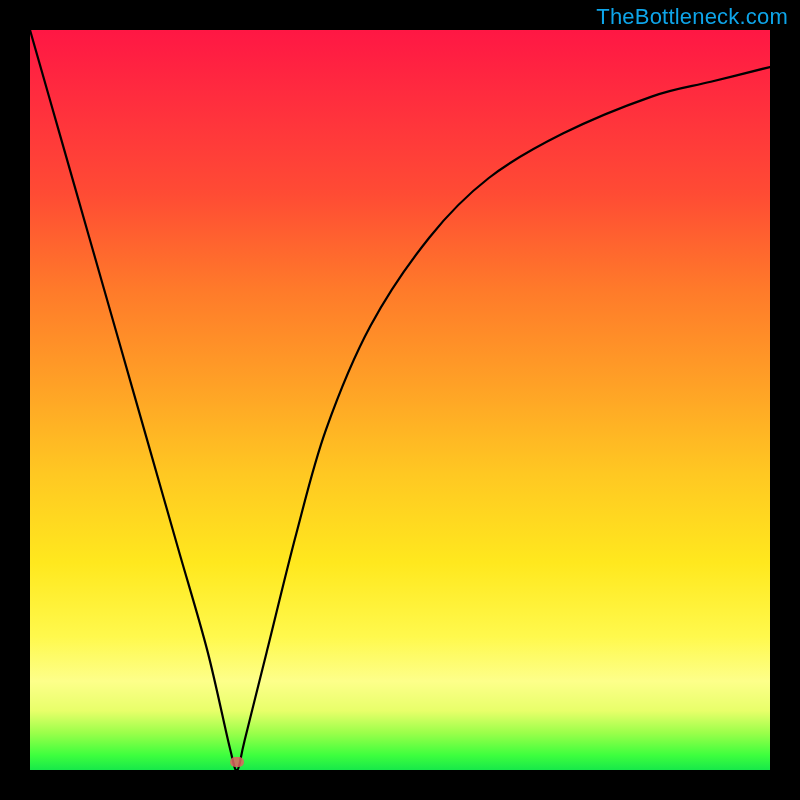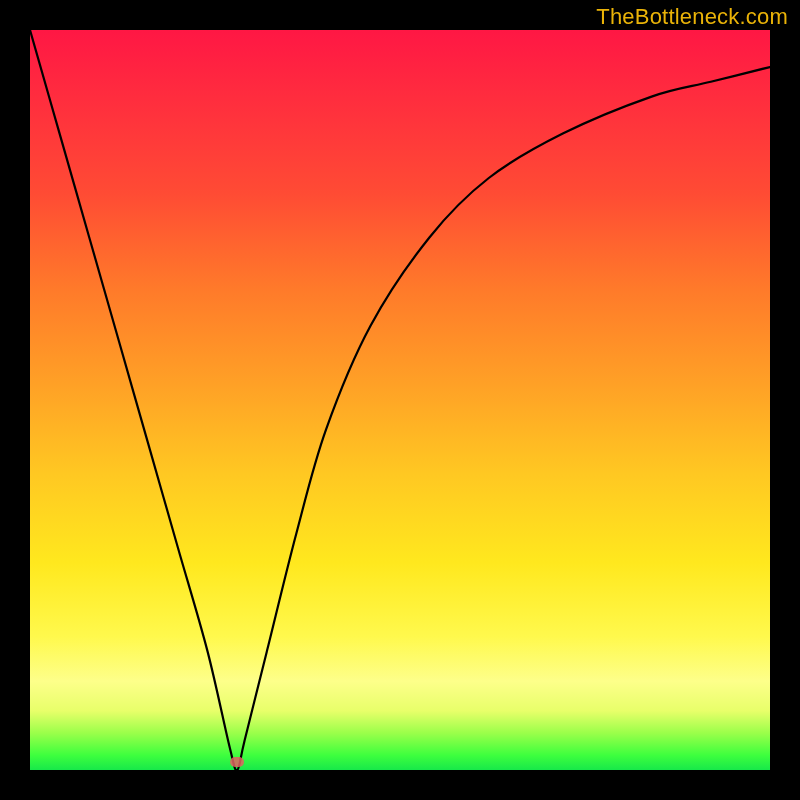--- a/index.html
+++ b/index.html
@@ -55,21 +55,21 @@
     border-radius: 6px;
     background: #e06262;
     opacity: 0.85;
     transform: translate(-50%, -50%);
     pointer-events: none;
   }
   .watermark {
     position: absolute;
     top: 4px;
     right: 12px;
-    color: #eab308;
+    color: #0ea5e9;
     font-size: 22px;
     font-weight: 500;
     letter-spacing: 0.2px;
     user-select: none;
   }
 </style>
 </head>
 <body>
 
 <div class="frame">

